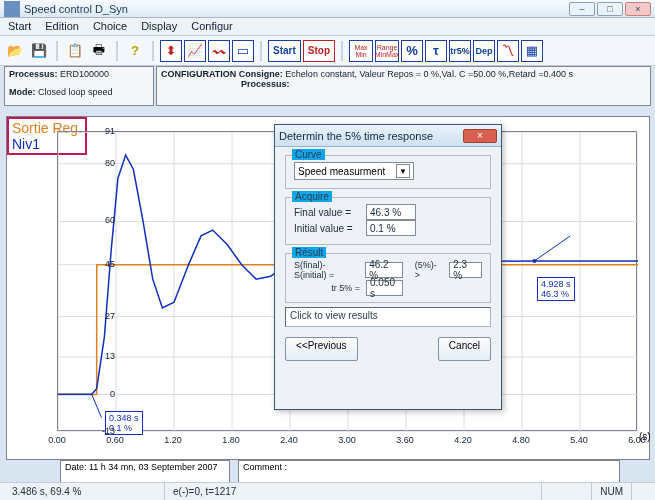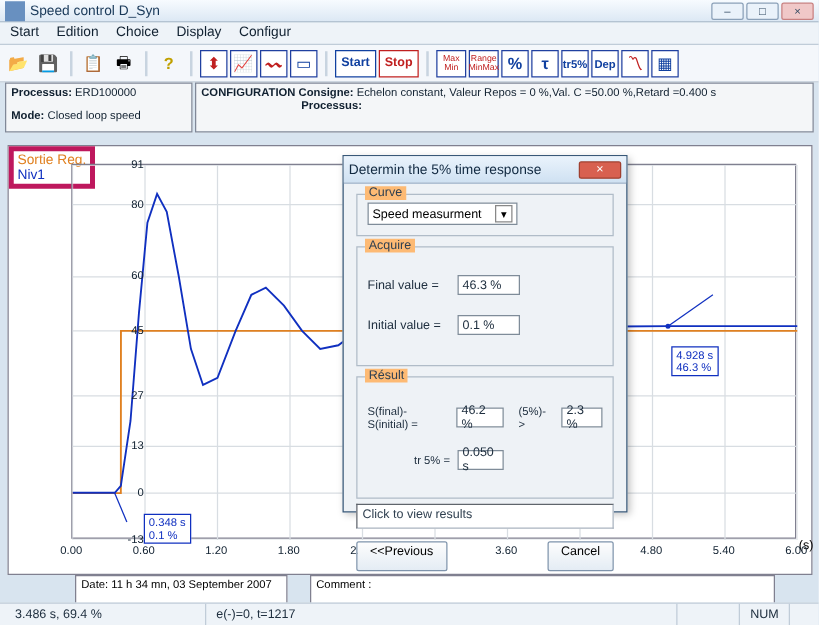--- a/index.html
+++ b/index.html
@@ -70,42 +70,42 @@
   .info-box .label { font-weight: bold; display: inline; }
 
   .chart-area {
     position: absolute;
     left: 6px; top: 116px;
     width: 644px; height: 344px;
     background: #fff; border: 1px solid #808090;
   }
   .legend {
     position: absolute; left: 0; top: 0;
-    border: 4px solid #be185d; background: #fff;
-    font-size: 11px; padding: 1px 3px;
+    border: 2px solid #be185d; background: #fff;
+    font-size: 14px; padding: 1px 3px;
   }
   .legend .l1 { color: #e08020; }
   .legend .l2 { color: #1030c0; }
   .plot {
     position: absolute; left: 50px; top: 14px;
     width: 580px; height: 300px;
     border: 1px solid #808090;
   }
   .ytick { position: absolute; right: 534px; font-size: 9px; color: #102030; text-align: right; width: 44px; transform: translateY(-50%); }
   .xtick { position: absolute; top: 318px; font-size: 9px; color: #102030; transform: translateX(-50%); }
   .xunit { position: absolute; left: 632px; top: 314px; font-size: 10px; }
   .annot {
     position: absolute; border: 1px solid #1030c0;
     background: #fff; color: #1030c0; font-size: 9px;
     padding: 1px 3px; line-height: 10px;
   }
 
   .bottom-row {
     position: absolute; left: 60px; top: 460px; width: 560px; height: 32px;
-    display: flex; gap: 18px;
+    display: flex; gap: 8px;
   }
   .bottom-row .field {
     border: 1px solid #808090; background: #fff;
     font-size: 9px; padding: 1px 4px;
   }
   .bottom-row .date { width: 170px; }
   .bottom-row .comment { flex: 1; }
 
   .statusbar {
     position: absolute; bottom: 0; left: 0; right: 0;
@@ -137,23 +137,23 @@
     width: 34px; height: 14px;
     background: #d86050; border: 1px solid #a04030; border-radius: 2px;
     color: #fff; font-size: 10px; text-align: center; line-height: 12px;
   }
   .group {
     border: 1px solid #b0bcc8; margin: 8px 10px 4px; padding: 6px 8px 8px;
     position: relative; background: #eef2f6;
   }
   .group > .glabel {
     position: absolute; top: -7px; left: 6px;
-    background: #fdba74; padding: 0 3px; font-size: 10px; color: #304050;
-  }
-  .row { display: flex; align-items: center; gap: 6px; margin: 16px 0; font-size: 10px; color:#203040;}
+    background: #0ea5e9; padding: 0 3px; font-size: 10px; color: #304050;
+  }
+  .row { display: flex; align-items: center; gap: 6px; margin: 0 0; font-size: 10px; color:#203040;}
   .row label { width: 66px; text-align: left; }
   .valbox {
     border: 1px solid #7f8c99; background: #fff;
     height: 16px; padding: 0 3px; font-size: 10px;
     display: inline-flex; align-items: center;
   }
   .select {
     border: 1px solid #7f8c99; background: #fff;
     height: 18px; width: 120px;
     display: flex; align-items: center; justify-content: space-between;
@@ -274,21 +274,21 @@
         <path d="M0,262.5 L38.666666666666664,262.5 L38.763333333333335,132.69230769230768 L580,132.69230769230768" fill="none" stroke="#e08020" stroke-width="1.5"></path>
         <path d="M0,262.21153846153845 L33.83333333333333,262.21153846153845 L38.666666666666664,256.7307692307692 L46.4,204.80769230769232 L53.16666666666667,118.26923076923077 L59.93333333333333,46.15384615384616 L67.66666666666666,23.076923076923038 L75.4,37.5 L85.06666666666666,89.42307692307693 L94.73333333333333,147.1153846153846 L104.4,175.96153846153845 L115.99999999999999,170.19230769230768 L130.5,132.69230769230768 L143.06666666666666,103.84615384615384 L154.66666666666666,98.07692307692307 L169.16666666666669,112.5 L183.66666666666666,132.69230769230768 L198.16666666666663,147.1153846153846 L212.66666666666669,144.23076923076923 L231.99999999999997,129.80769230769232 L251.33333333333334,124.03846153846152 L270.66666666666663,126.92307692307693 L290,132.69230769230768 L318.99999999999994,135.57692307692307 L348,131.25 L386.66666666666663,128.3653846153846 L435,129.23076923076923 L476.56666666666666,128.9423076923077 L580,128.9423076923077" fill="none" stroke="#1030c0" stroke-width="1.5"></path>
         <line x1="476.37333333333333" y1="128.9423076923077" x2="512.3333333333334" y2="103.84615384615384" stroke="#1030c0"></line>
         <circle cx="476.37333333333333" cy="128.9423076923077" r="2" fill="#1030c0"></circle>
         <line x1="33.64" y1="262.21153846153845" x2="43.5" y2="285.5769230769231" stroke="#1030c0"></line>
       </svg>
   </div>
   <span class="xunit">(s)</span>
   <div id="yticks"></div>
   <div id="xticks"></div>
-  <div class="annot" style="left:108px; top:294px">
+  <div class="annot" style="left:98px; top:294px">
     <span>0.348 s</span><br><span>0.1 %</span>
   </div>
   <div class="annot" style="left:530px; top:160px">
     <span>4.928 s</span><br><span>46.3 %</span>
   </div>
 <div class="ytick" style="top: 314px;">-13</div>
     <div class="ytick" style="top: 276.5px;">0</div>
     <div class="ytick" style="top: 239px;">13</div>
     <div class="ytick" style="top: 198.615px;">27</div>
     <div class="ytick" style="top: 146.692px;">45</div>

